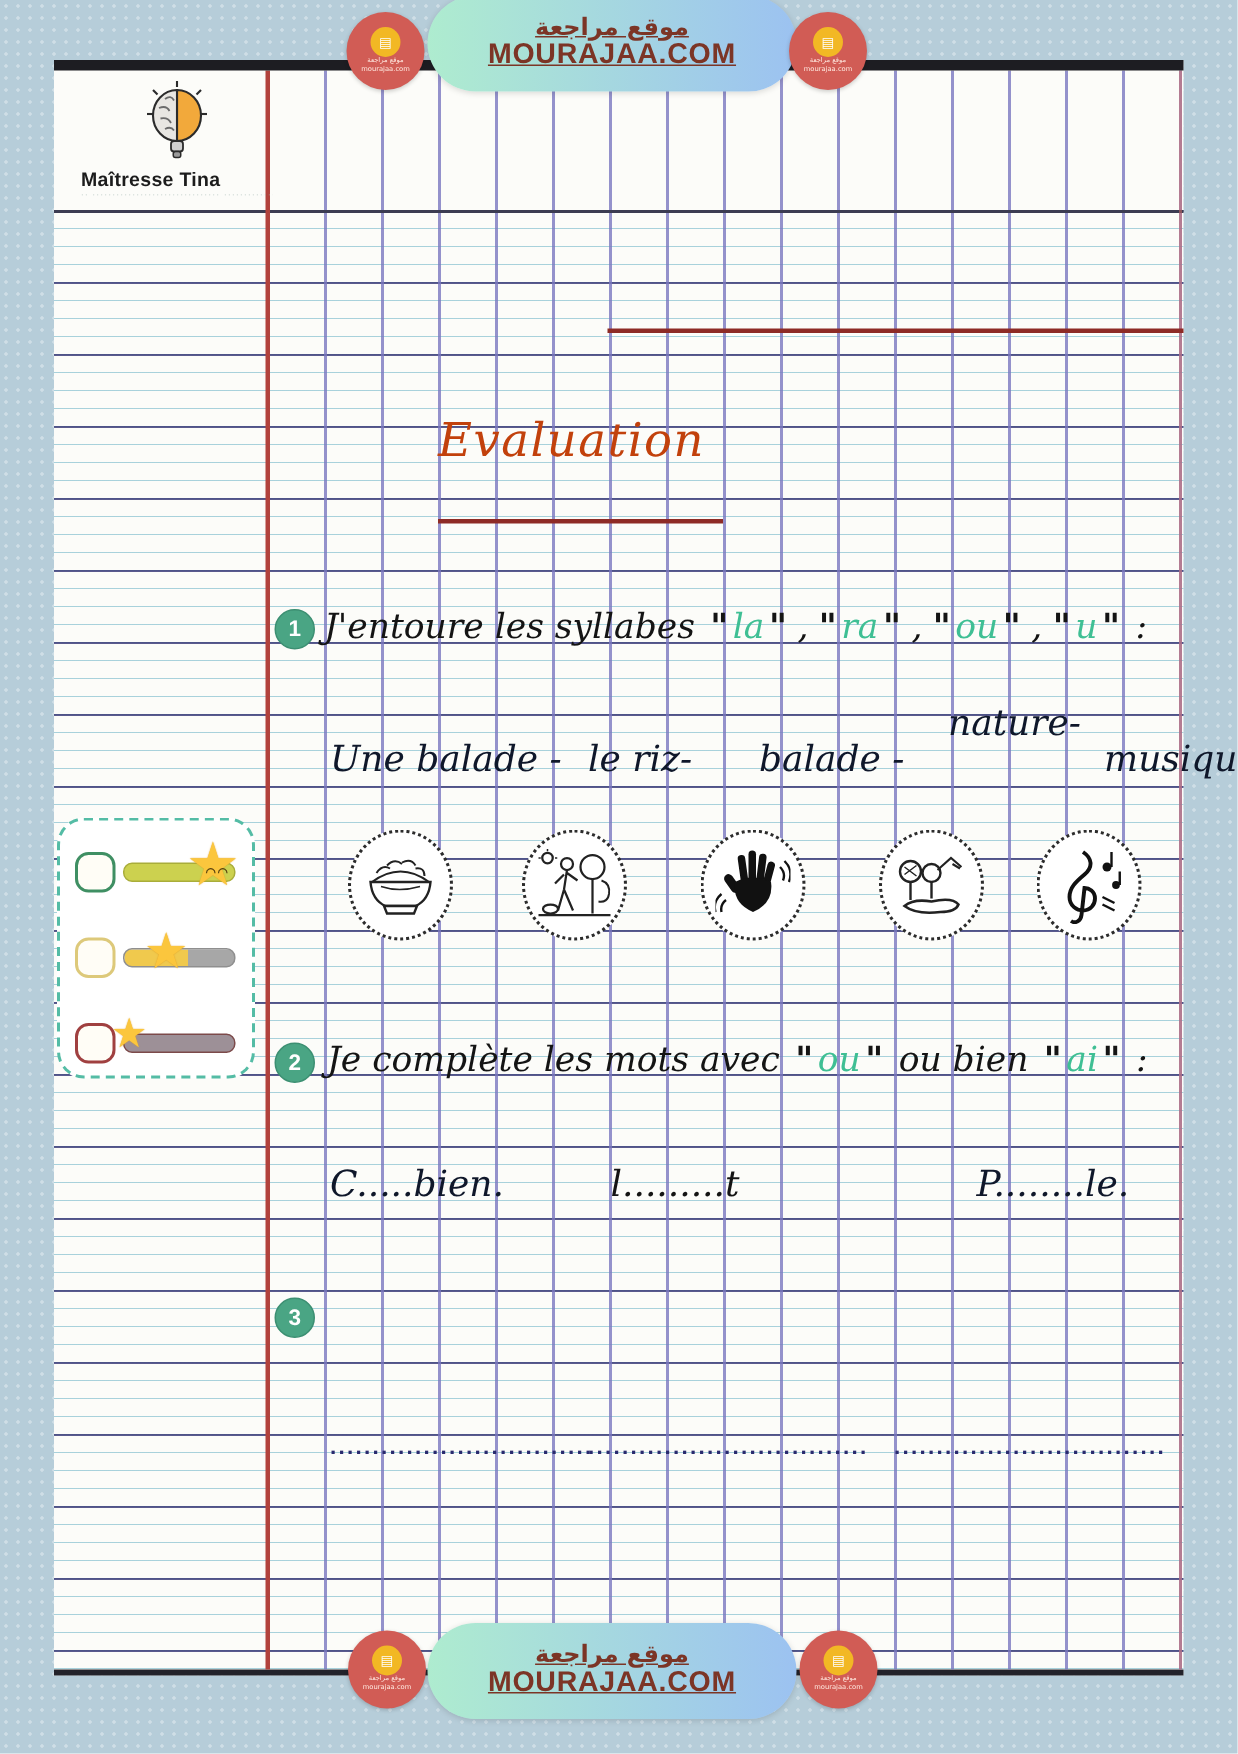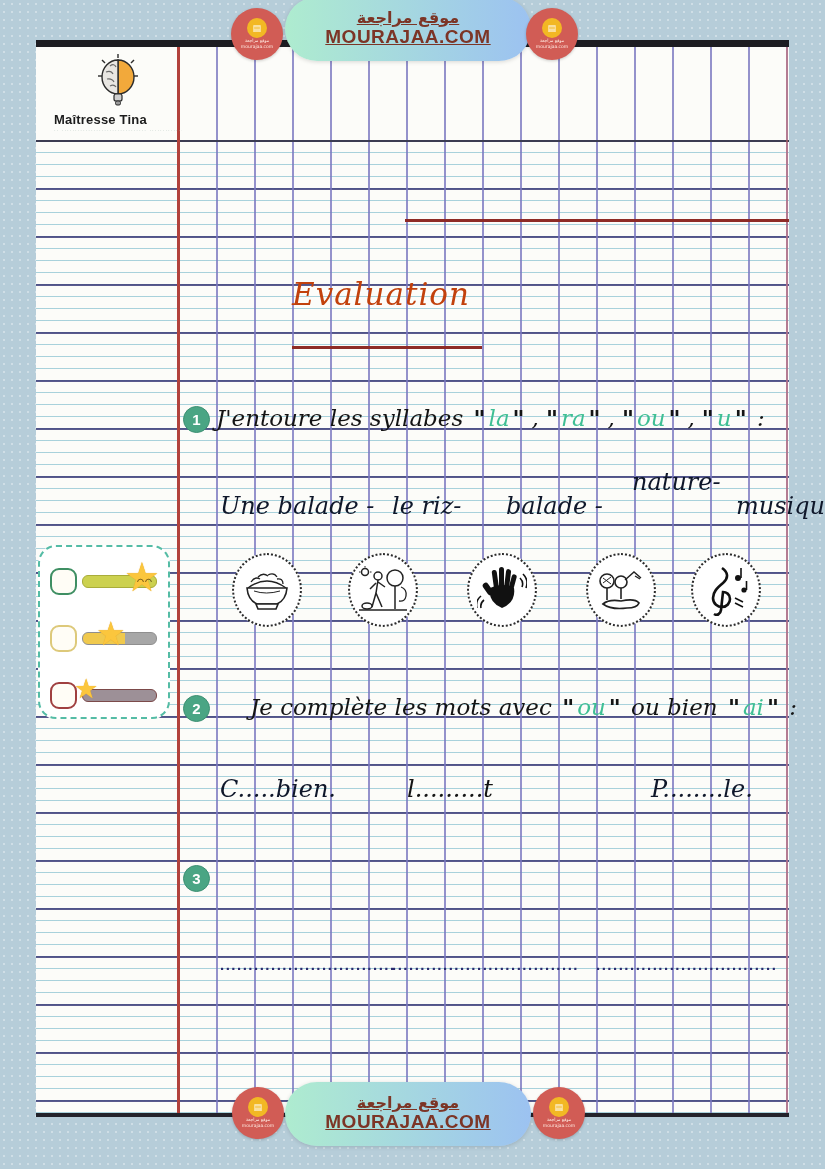--- a/index.html
+++ b/index.html
@@ -198,21 +198,21 @@
       <div class="chk" style="top:78px;border:2.5px solid #ddc97a;"></div>
       <div class="bar" style="top:85px;background:linear-gradient(90deg,#f0c94d 0 58%,#a7a7a7 58%);border:1px solid #8f8f8f;"></div>
       <span class="star" style="left:56px;top:70px;font-size:33px;">★</span>
 
       <div class="chk" style="top:135px;border:2.5px solid #a04040;"></div>
       <div class="bar" style="top:142px;background:#9d9097;border:1px solid #7c4a4a;"></div>
       <span class="star" style="left:34px;top:129px;font-size:27px;">★</span>
     </div>
 
     <div class="badge" style="left:147px;top:655px;">2</div>
-    <div class="line hw ex-text" style="left:182px;top:653px;padding-left:32px;">
+    <div class="line hw ex-text" style="left:182px;top:653px;">
       <span>Je complète les mots avec</span>
       <span class="q">"</span><span class="syl">ou</span><span class="q">"</span>
       <span>ou bien</span>
       <span class="q">"</span><span class="syl">ai</span><span class="q">"</span>
       <span>:</span>
     </div>
 
     <div>
       <span class="line hw bluewords" style="left:184px;top:735px;">C.....bien.</span>
       <span class="line hw bluewords blackword" style="left:371px;top:735px;">l.........t</span>

